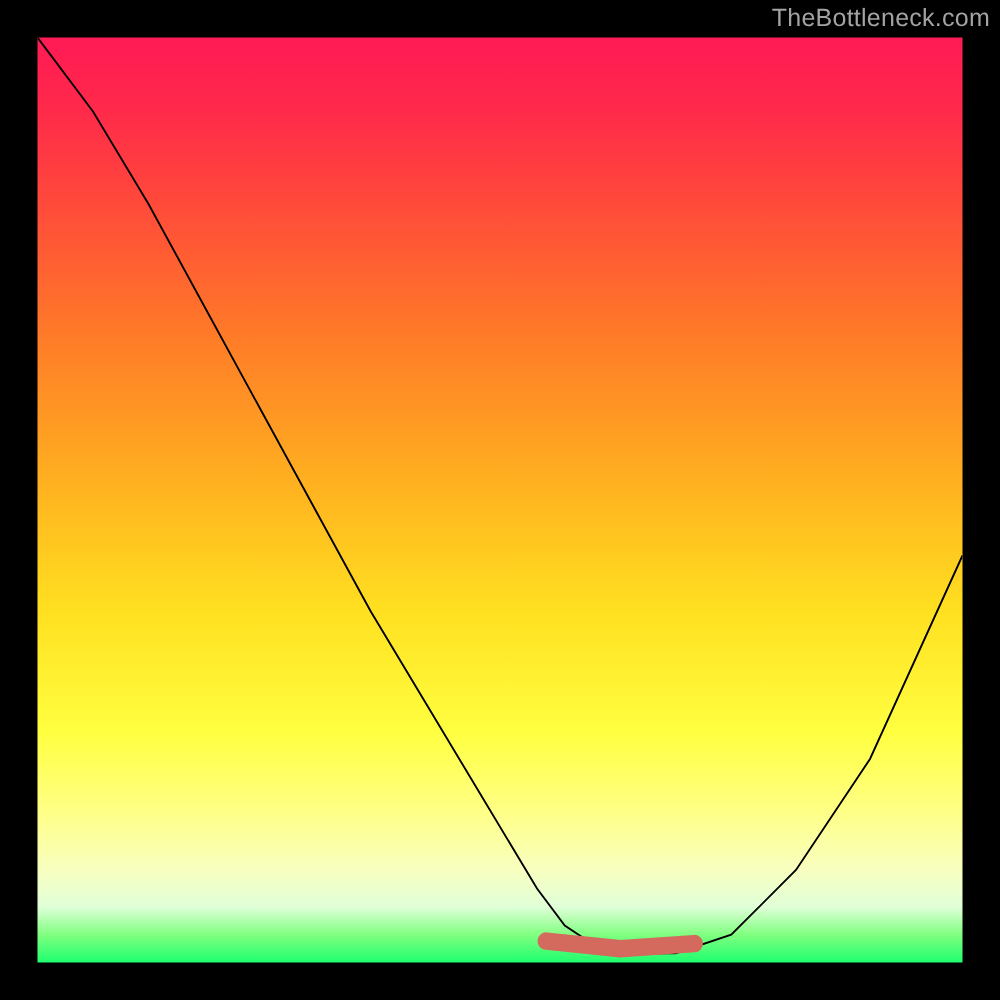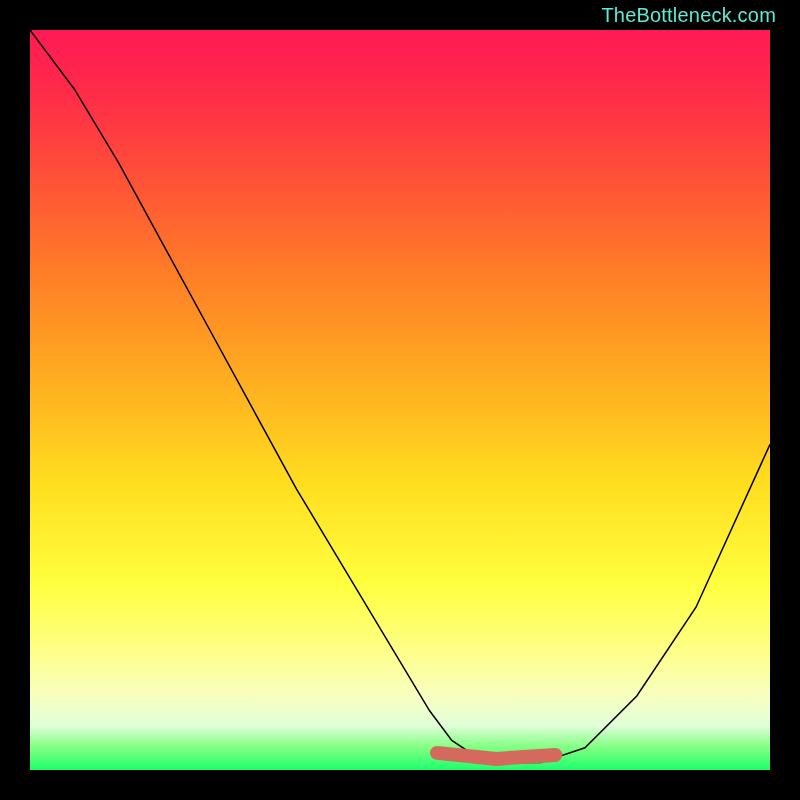--- a/index.html
+++ b/index.html
@@ -12,22 +12,22 @@
   }
   .stage {
     position: relative;
     width: 800px;
     height: 800px;
     background: #000;
   }
   .watermark {
     position: absolute;
     top: 4px;
-    right: 24px;
-    color: #5eead4;
+    right: 8px;
+    color: #a3a3a3;
     font-size: 20px;
     font-weight: 500;
     letter-spacing: 0.2px;
     user-select: none;
   }
   .plot-area {
     position: absolute;
     left: 30px;
     top: 30px;
     width: 740px;

